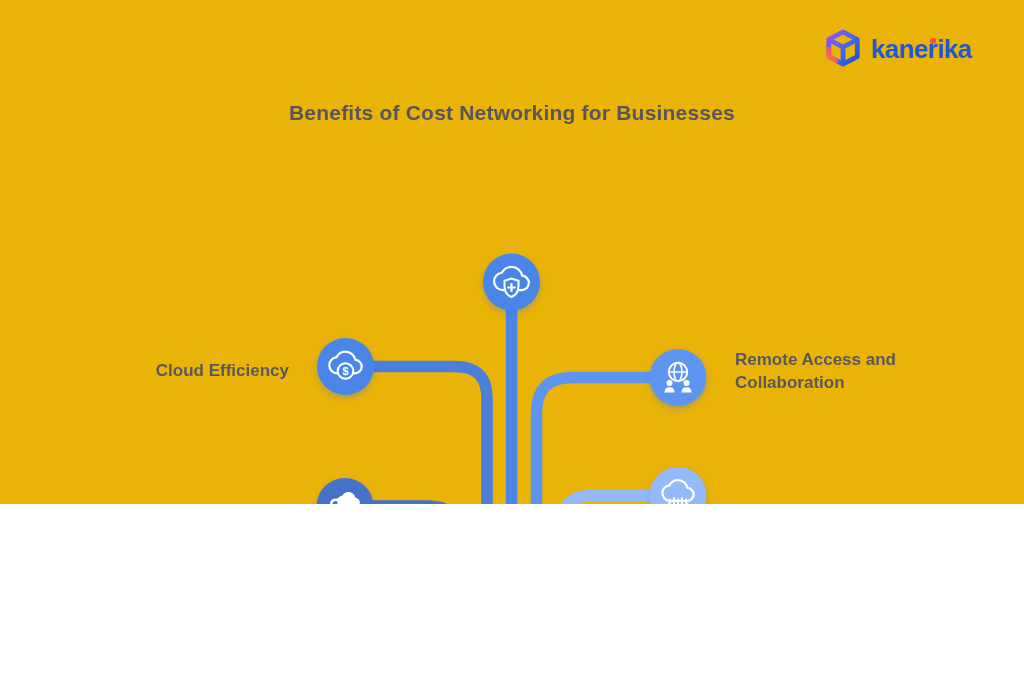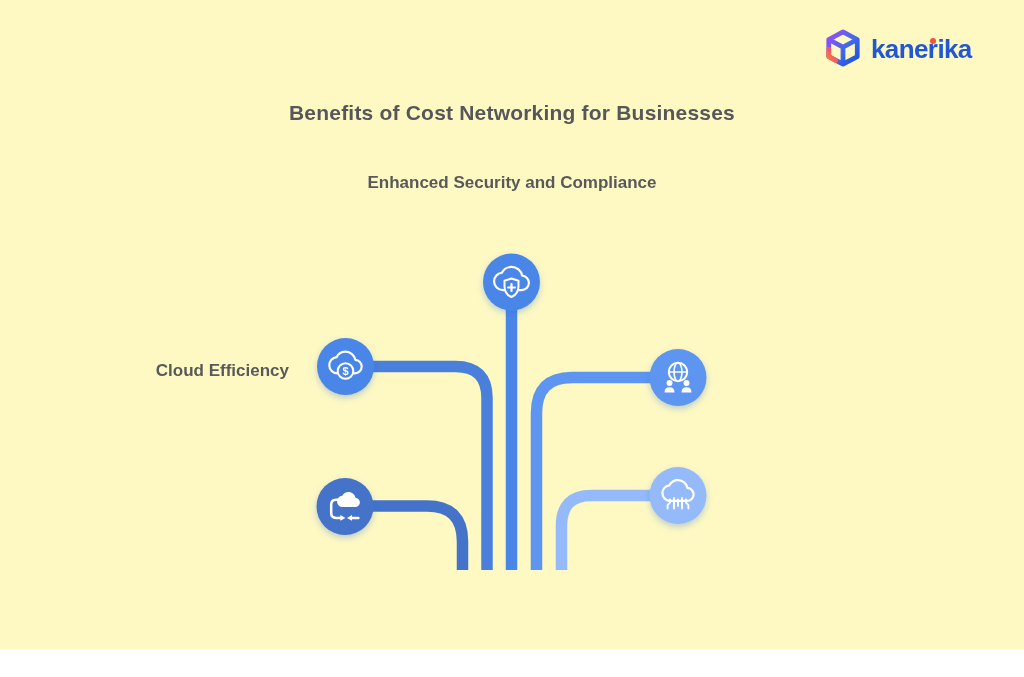--- a/index.html
+++ b/index.html
@@ -1,17 +1,17 @@
 <!DOCTYPE html>
 <html><head>
 <meta charset="utf-8">
 <style>
   html,body { margin:0; padding:0; background:#ffffff; }
   .canvas {
-    position:relative; width:1024px; height:649px; background:#fef9c3;
+    position:relative; width:1024px; height:504px; background:#eab308;
     font-family:"Liberation Sans", sans-serif; overflow:hidden;
   }
   .logo { position:absolute; top:29px; left:824px; display:flex; align-items:center; gap:9px; }
   .logo-cube { width:38px; height:40px; }
   .logo-text {
     position:relative; font-size:26px; font-weight:bold; color:#2156d4;
     letter-spacing:-0.6px; line-height:1;
   }
   .logo-dot {
     position:absolute; top:1.5px; left:59px; width:6px; height:6px;
@@ -64,23 +64,23 @@
       <path d="M20 3 L35 11 V29 L20 37 L5 29 V11 Z M5 11 L20 19 M35 11 L20 19 M20 19 V37" stroke="url(#cg1)" stroke-width="5" fill="none" stroke-linejoin="round"></path>
       <path d="M5 21 V29 L12.5 33.2" stroke="url(#cg2)" stroke-width="5" fill="none" stroke-linejoin="round" stroke-linecap="round"></path>
     </svg>
     <div class="logo-text">
       <span>kanerika</span>
       <span class="logo-dot"></span>
     </div>
   </div>
 
   <div class="title">Benefits of Cost Networking for Businesses</div>
-  <div class="subtitle">Enhanced Security and Compliance</div>
 
   <div class="node-label label-left" id="label-cost">Cloud Efficiency</div>
+  <div class="node-label" id="label-remote">Remote Access and Collaboration</div>
 
   <svg class="diagram" viewBox="0 0 1024 677">
     <defs>
       <filter id="circleShadow" x="-40%" y="-40%" width="180%" height="180%">
         <feDropShadow dx="0" dy="3" stdDeviation="3" flood-color="#2d6bdc" flood-opacity="0.3"></feDropShadow>
       </filter>
     </defs>
 
     <path class="conn" d="M348 506 H427 Q462.5 506 462.5 541.5 V570" stroke="#4573c9"></path>
     <path class="conn" d="M350 366.5 H455.5 Q487 366.5 487 398 V570" stroke="#4a7fdb"></path>

